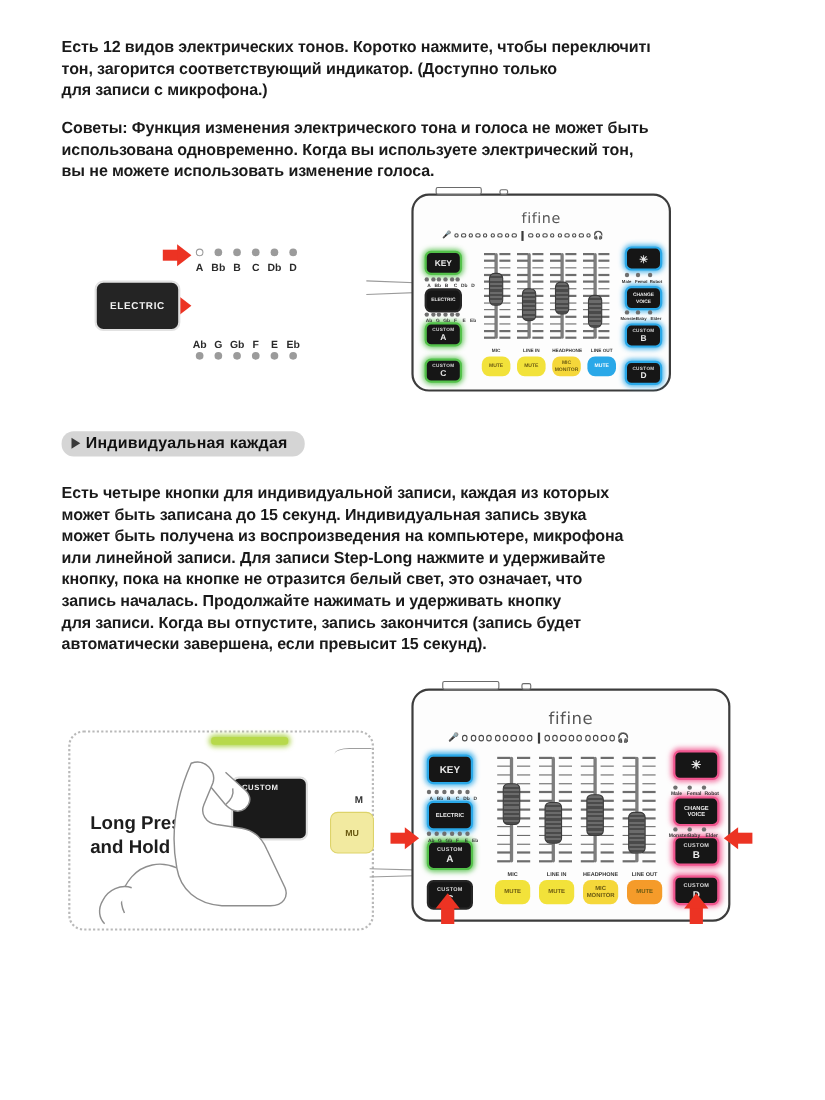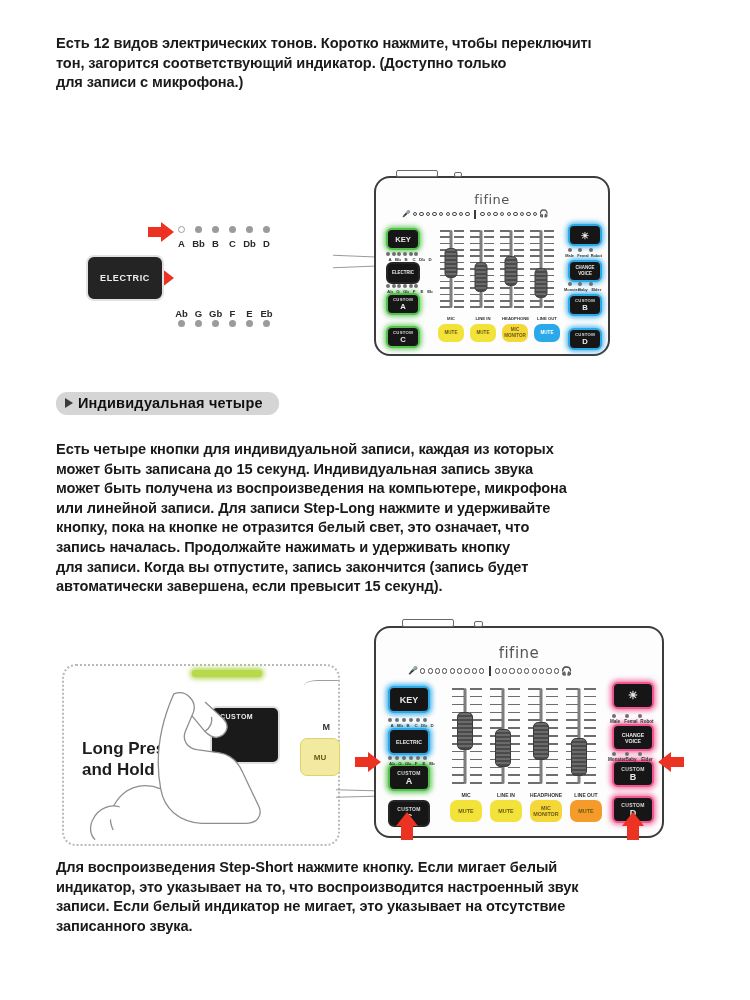--- a/index.html
+++ b/index.html
@@ -247,20 +247,23 @@
   }
 </style>
 </head>
 <body>
 
 <div class="page">
 
   <div class="para" id="para-intro">Есть 12 видов электрических тонов. Коротко нажмите, чтобы переключитı
 тон, загорится соответствующий индикатор. (Доступно только
 для записи с микрофона.)</div>
+  <div class="para" id="para-tips">Советы: Функция изменения электрического тона и голоса не может быть
+использована одновременно. Когда вы используете электрический тон,
+вы не можете использовать изменение голоса.</div>
 
 
   <div class="arrow-r" style="left:148px; top:222px;"></div>
   <div class="arrow-r" style="left:148px; top:268px;"></div>
 
   <div class="led-row" id="co-led-top" style="left:178px; top:226px;">
       <div class="led on"></div>
       <div class="led"></div>
       <div class="led"></div>
       <div class="led"></div>
@@ -564,21 +567,21 @@
         <span>MIC MONITOR</span>
       </div>
       <div class="mutelbl" style="left: 158px; top: 138px; width: 26px; font-size: 4.25px;">LINE OUT</div>
       <div class="mutebtn" style="left: 158px; top: 146px; width: 26px; height: 18px; background: rgb(42, 168, 232); font-size: 4.59px; color: rgb(255, 255, 255);">
         <span>MUTE</span>
       </div>
     </div>
 
   <div class="section-heading">
     <i class="tri"></i>
-    <span>Индивидуальная  четыре</span>
+    <span>Индивидуальная  каждая</span>
   </div>
 
   <div class="para" id="para-custom">Есть четыре кнопки для индивидуальной записи, каждая из которых
 может быть записана до 15 секунд. Индивидуальная запись звука
 может быть получена из воспроизведения на компьютере, микрофона
 или линейной записи. Для записи Step-Long нажмите и удерживайте
 кнопку, пока на кнопке не отразится белый свет, это означает, что
 запись началась. Продолжайте нажимать и удерживать кнопку
 для записи. Когда вы отпустите, запись закончится (запись будет
 автоматически завершена, если превысит 15 секунд).</div>
@@ -880,19 +883,15 @@
       <div class="mutebtn" style="left: 194px; top: 172px; width: 32px; height: 22px; background: rgb(245, 155, 42); font-size: 5.4px;">
         <span>MUTE</span>
       </div>
     </div>
 
   <div class="arrow-r" style="left:355px; top:752px;"></div>
   <div class="arrow-l" style="left:658px; top:752px;"></div>
   <div class="arrow-u" style="left:396px; top:812px;"></div>
   <div class="arrow-u" style="left:622px; top:812px;"></div>
 
-  <div class="para" id="para-short">Для воспроизведения Step-Short нажмите кнопку. Если мигает белый
-индикатор, это указывает на то, что воспроизводится настроенный звук
-записи. Если белый индикатор не мигает, это указывает на отсутствие
-записанного звука.</div>
 
 
 </div>
 
 </body></html>

